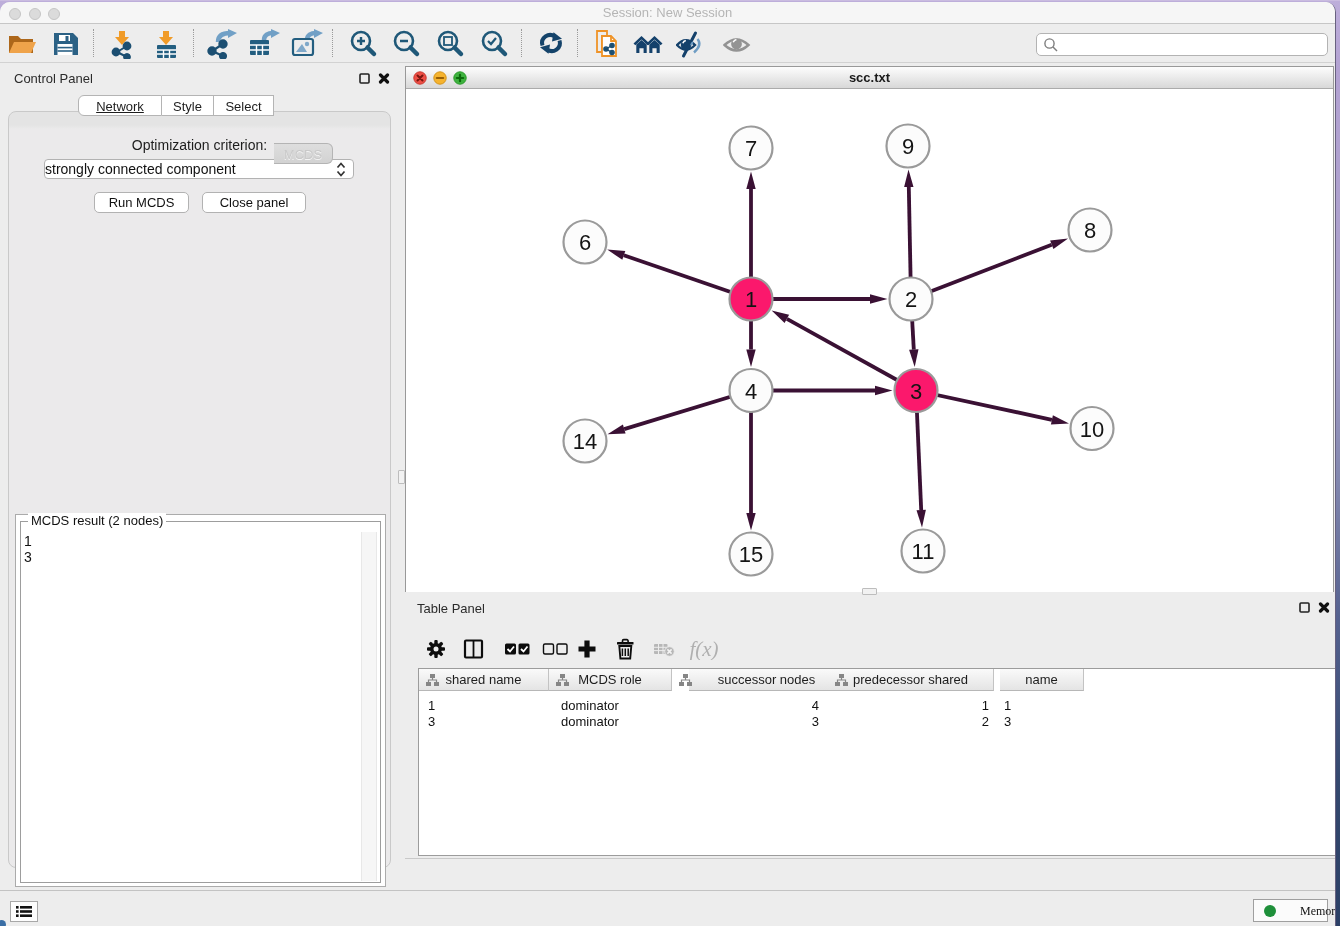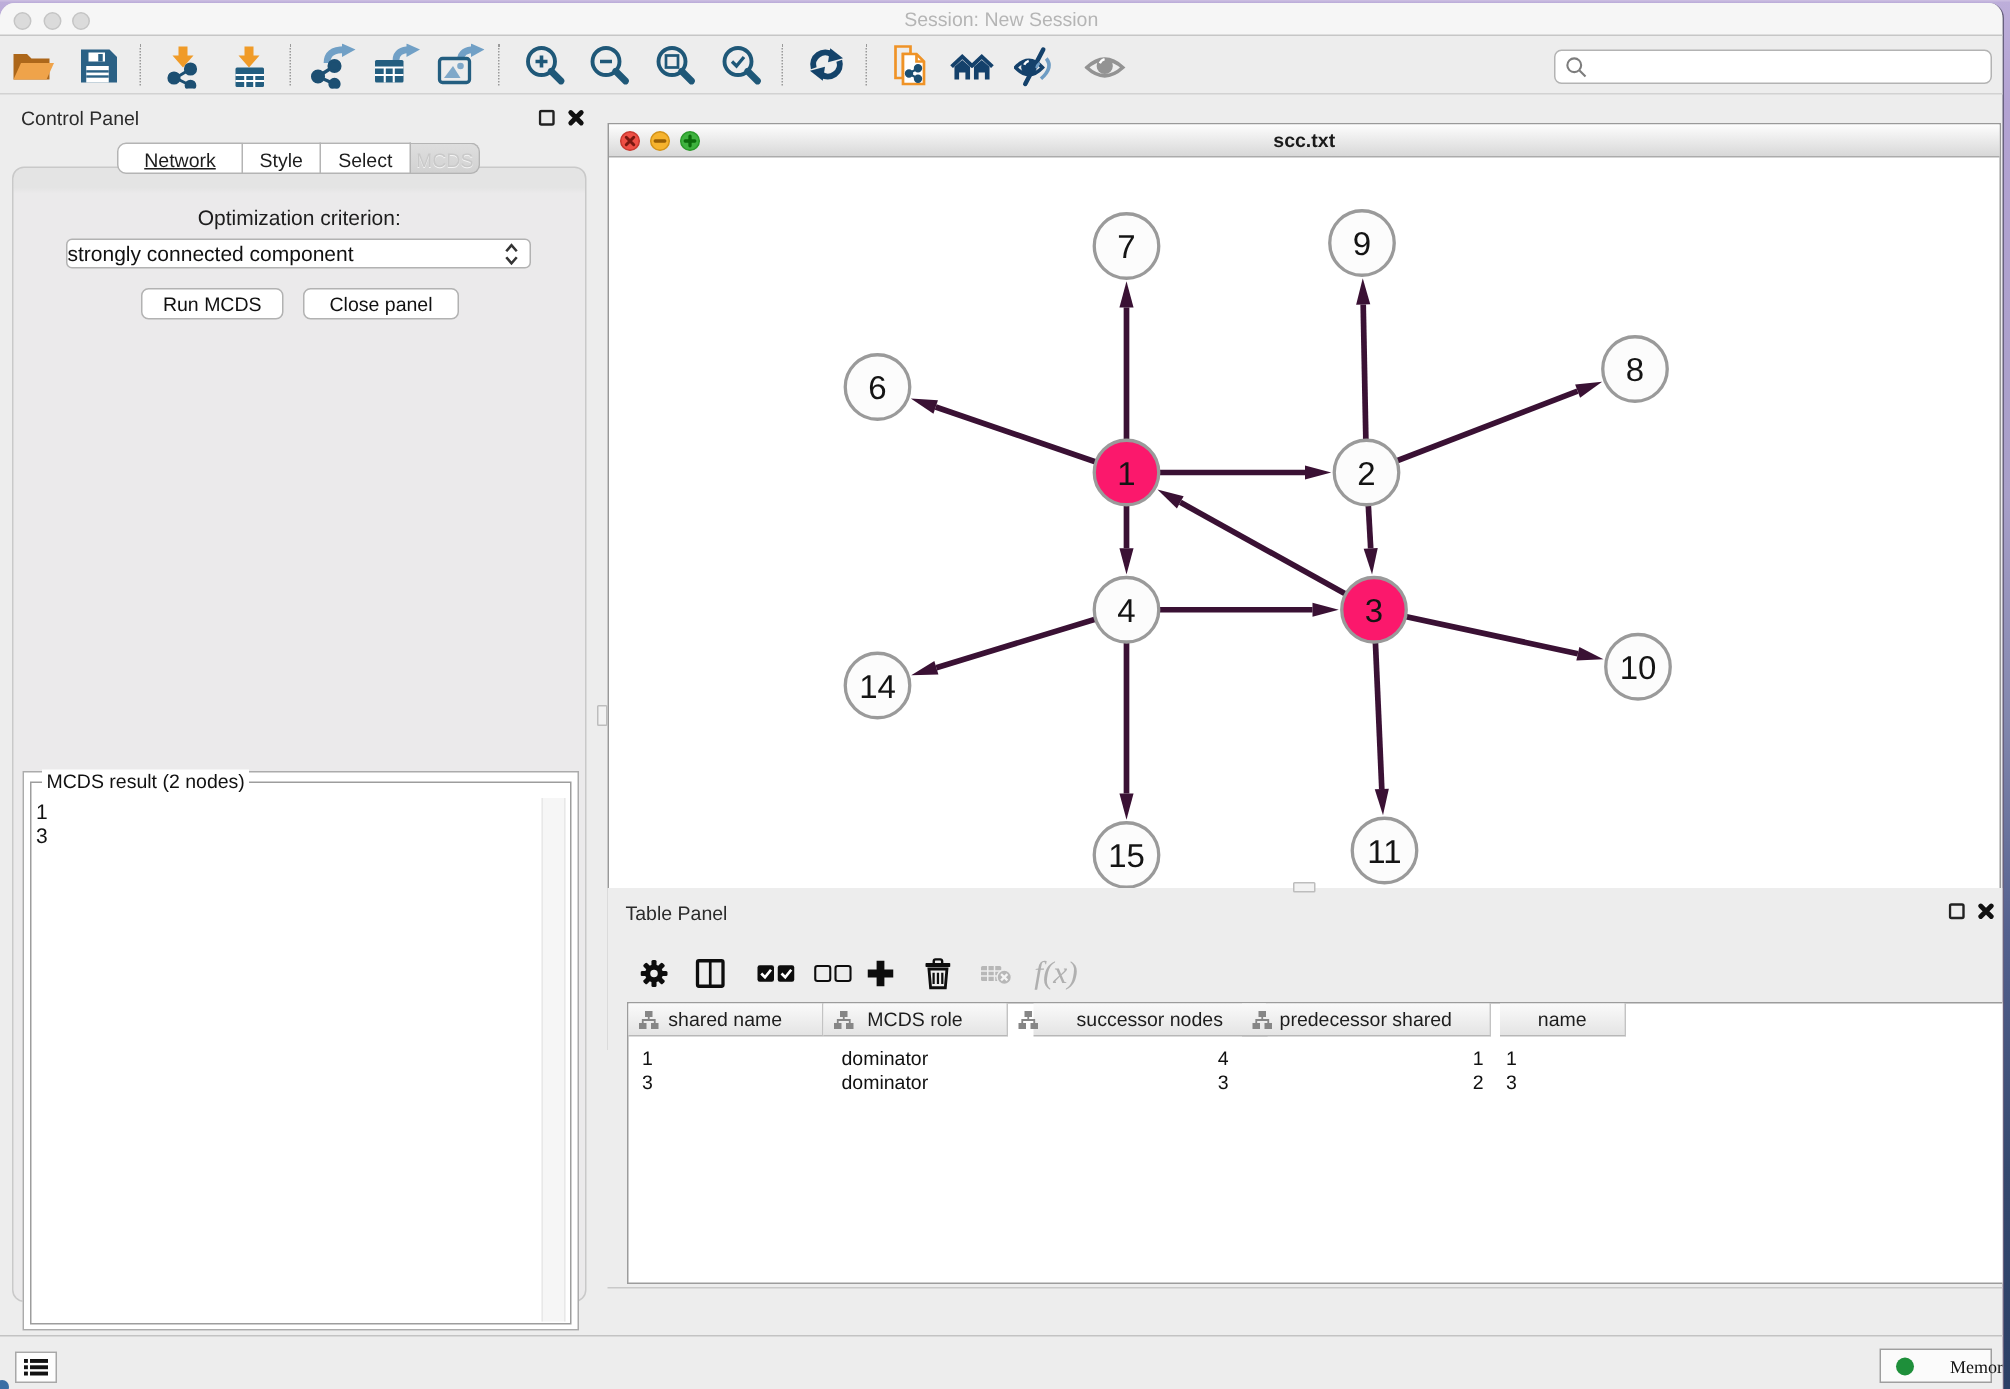--- a/index.html
+++ b/index.html
@@ -21,21 +21,21 @@
 .tab.first{border-left:1px solid #b4b4b4;border-radius:6px 0 0 6px;}
 .tab.sel{background:linear-gradient(#dedede,#d2d2d2);color:#c9c9c9;text-shadow:0 1px 0 #f4f4f4;border-radius:0 6px 6px 0;}
 .opt-label{position:absolute;left:0;top:135px;width:399px;text-align:center;font-size:14px;color:#1d1d1d;}
 .dropdown{position:absolute;left:44px;top:157px;width:310px;height:20px;background:#fff;border:1px solid #b2b2b2;border-radius:4px;box-sizing:border-box;font-size:14px;line-height:19px;color:#111;}
 .btn{position:absolute;height:21px;background:#fff;border:1px solid #b2b2b2;border-radius:5px;box-sizing:border-box;font-size:13px;text-align:center;line-height:19px;color:#111;}
 .resultbox{position:absolute;left:15px;top:512px;width:371px;height:373px;background:#fff;border:1px solid #ababab;box-sizing:border-box;}
 .fieldset{position:absolute;left:4px;top:6px;right:4px;bottom:3px;border:1px solid #9d9d9d;}
 .fieldset-label{position:absolute;left:7px;top:-9px;background:#fff;padding:0 3px;font-size:13px;color:#111;}
 .scrolltrack{position:absolute;right:3px;top:10px;width:14px;bottom:1px;background:#f6f6f6;border-left:1px solid #e8e8e8;border-right:1px solid #e8e8e8;}
 
-.netframe{position:absolute;left:405px;top:80px;width:929px;height:618px;border:1px solid #999;box-sizing:border-box;background:#fff;}
+.netframe{position:absolute;left:405px;top:64px;width:929px;height:618px;border:1px solid #999;box-sizing:border-box;background:#fff;}
 .net-titlebar{position:absolute;left:0;top:0;width:100%;height:21px;background:linear-gradient(#fdfdfd,#d8d8d8);border-bottom:1px solid #ababab;}
 .net-title{position:absolute;width:100%;text-align:center;top:3px;font-size:13px;font-weight:bold;color:#1a1a1a;}
 
 .tablepanel{position:absolute;left:405px;top:590px;width:930px;height:299px;background:#ededed;}
 .tp-title{position:absolute;left:12px;top:9px;font-size:13px;color:#2b2b2b;}
 .tbl{position:absolute;left:13px;top:76px;width:1316px;height:188px;background:#fff;border:1px solid #9c9c9c;box-sizing:border-box;}
 .th{position:absolute;top:0;height:22px;background:linear-gradient(#fafafa,#e4e4e4);border-right:1px solid #c3c3c3;border-bottom:1px solid #b7b7b7;box-sizing:border-box;font-size:13px;color:#1d1d1d;text-align:center;line-height:22px;}
 .td{position:absolute;font-size:13px;color:#111;height:16px;line-height:16px;}
 .btab{height:20px;line-height:20px;font-size:13px;color:#1d1d1d;background:#fff;border:1px solid #ababab;border-left:none;padding:0 13px;box-sizing:border-box;}
 .btab.first{border-left:1px solid #ababab;border-radius:6px 0 0 6px;}
@@ -198,21 +198,21 @@
   <div class="cp-title">Control Panel</div>
   <svg style="position:absolute;left:359px;top:71px;" width="32" height="12" viewBox="0 0 32 12">
     <rect x="1" y="1" width="9" height="9" rx="1" fill="none" stroke="#222" stroke-width="1.6"></rect>
     <path d="M21.5,2 L28.5,9 M28.5,2 L21.5,9" stroke="#111" stroke-width="3.2" stroke-linecap="round"></path>
   </svg>
   <div class="tabbox"></div>
   <div class="tabbar">
     <div class="tab first" style="width:84px;text-decoration:underline;">Network</div>
       <div class="tab" style="width:52px;">Style</div>
       <div class="tab" style="width:60px;">Select</div>
-      <div class="tab sel" style="width:46px;">MCDS</div>
+      <div class="tab sel" style="width:59px;margin-top:48px;">MCDS</div>
   </div>
   <div class="opt-label">Optimization criterion:</div>
   <div class="dropdown">strongly connected component
     <svg width="12" height="15" style="position:absolute;right:6px;top:2px;" viewBox="0 0 12 15">
       <path d="M2.5,5.5 L6,1.5 L9.5,5.5 M2.5,9.5 L6,13.5 L9.5,9.5" fill="none" stroke="#333" stroke-width="1.7"></path>
     </svg>
   </div>
   <div class="btn" style="left:94px;top:190px;width:95px;">Run MCDS</div>
   <div class="btn" style="left:202px;top:190px;width:104px;">Close panel</div>
   <div class="resultbox">

